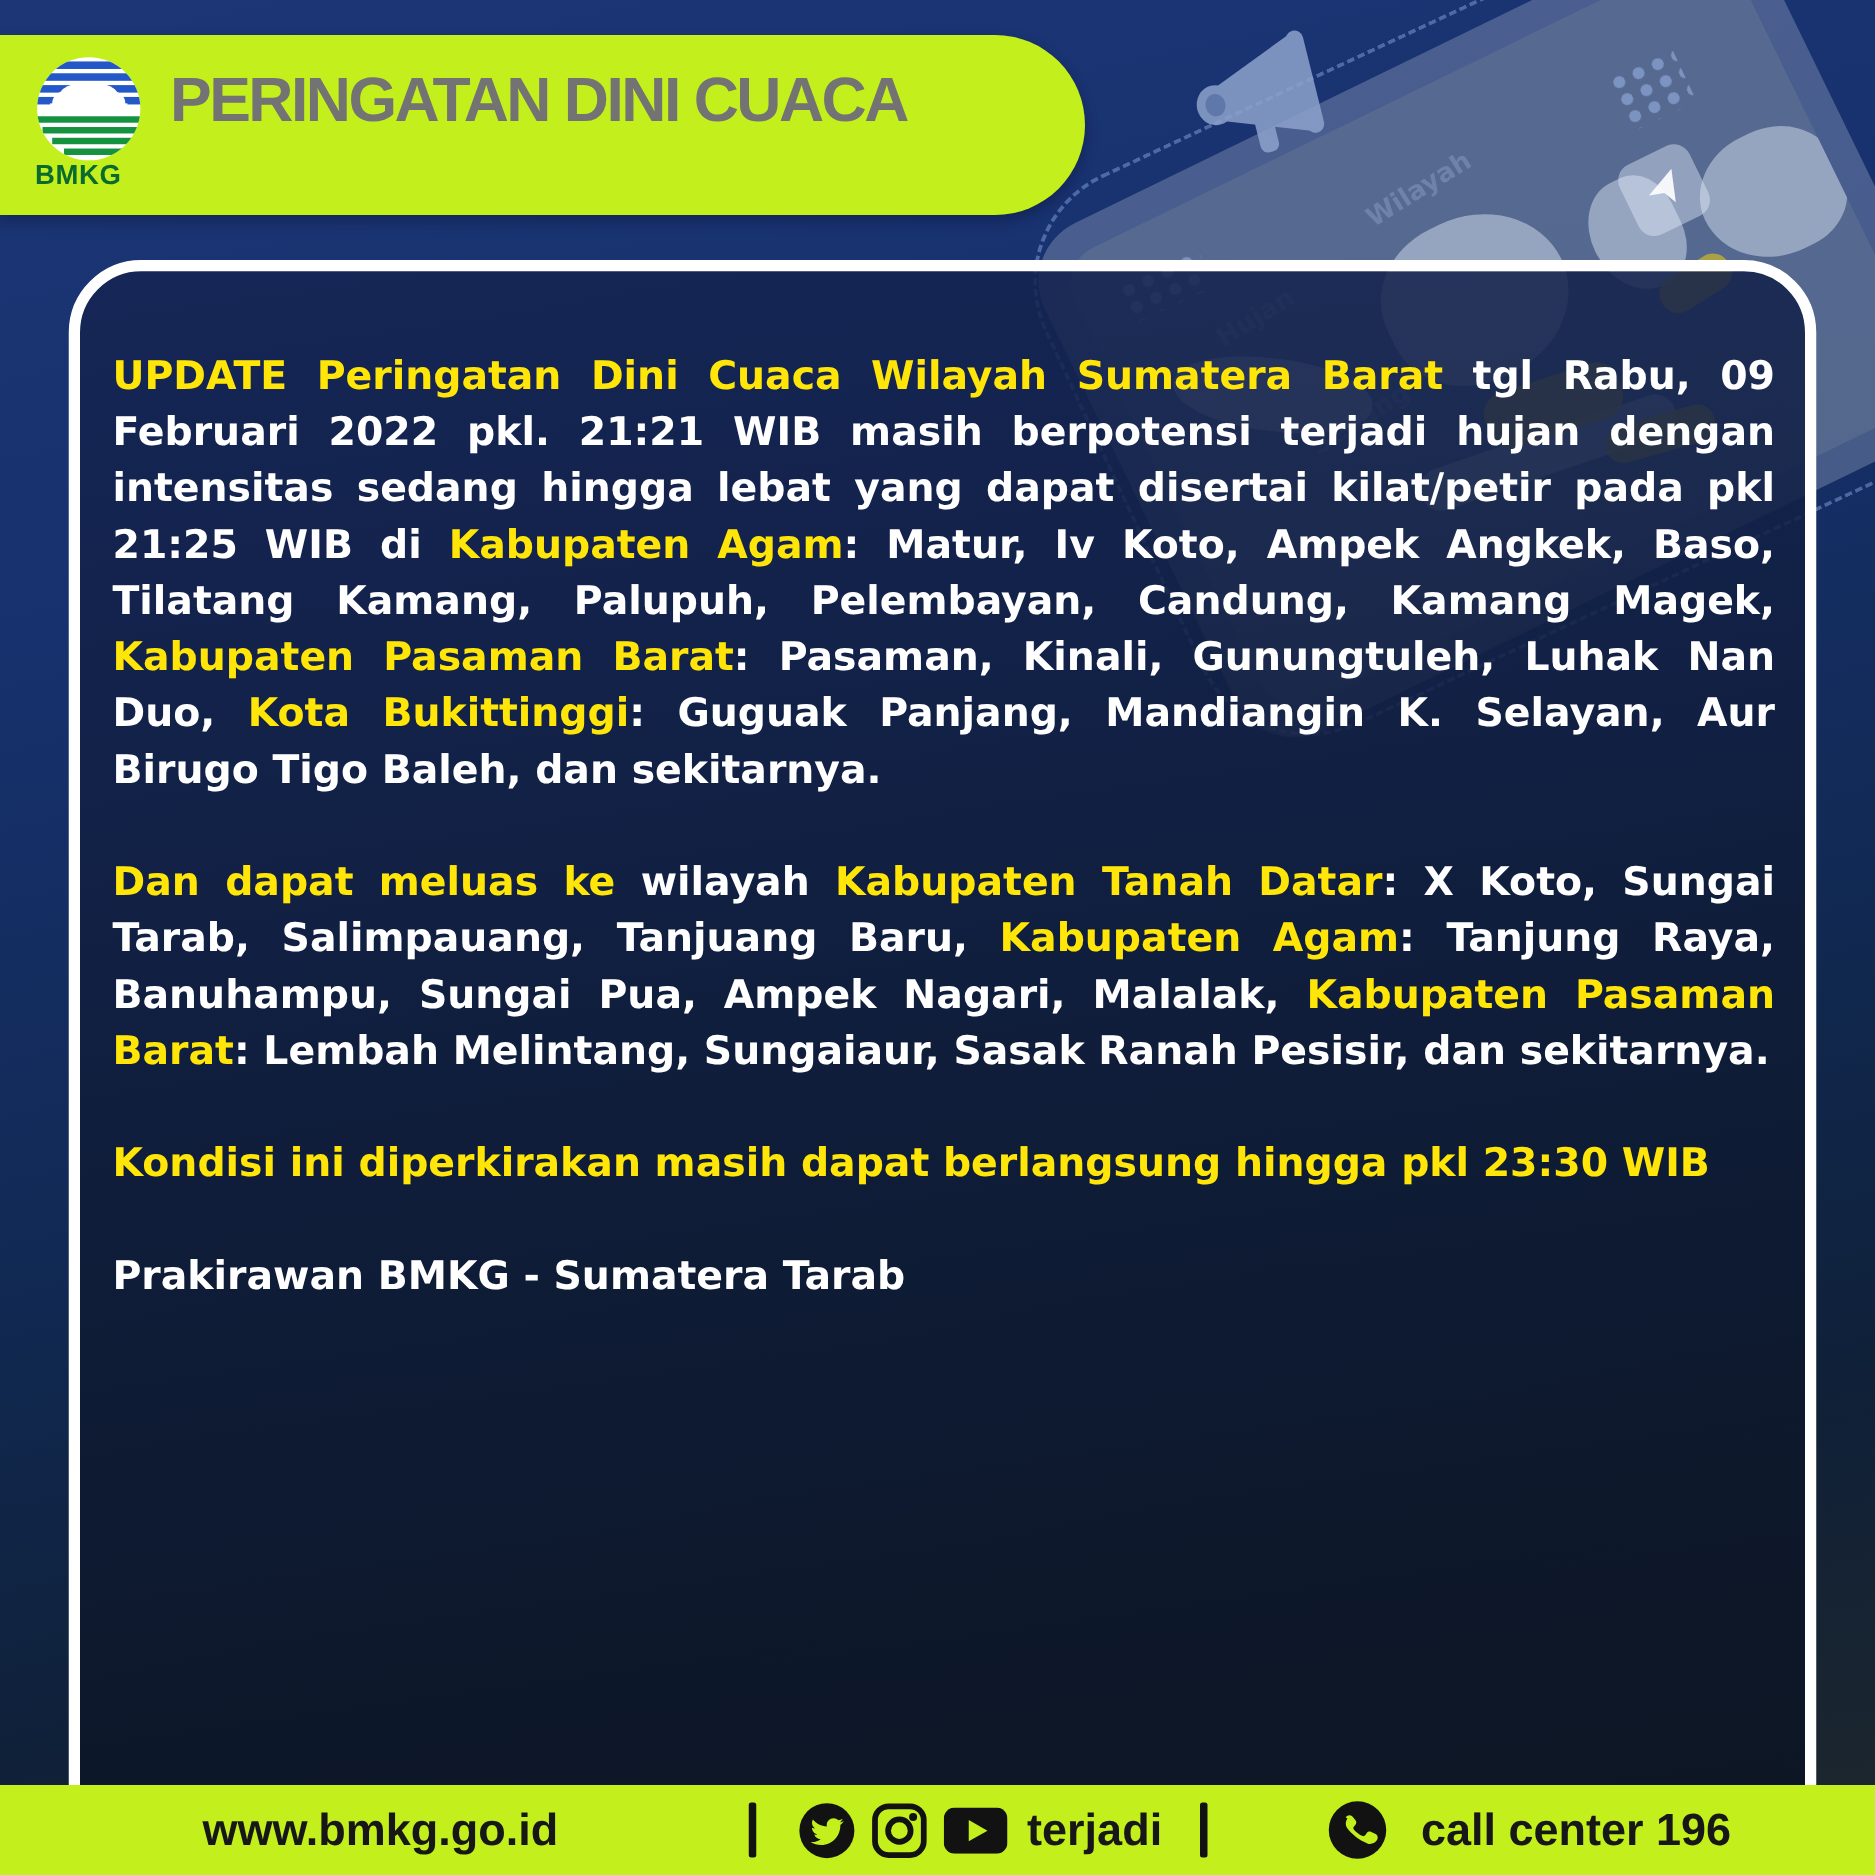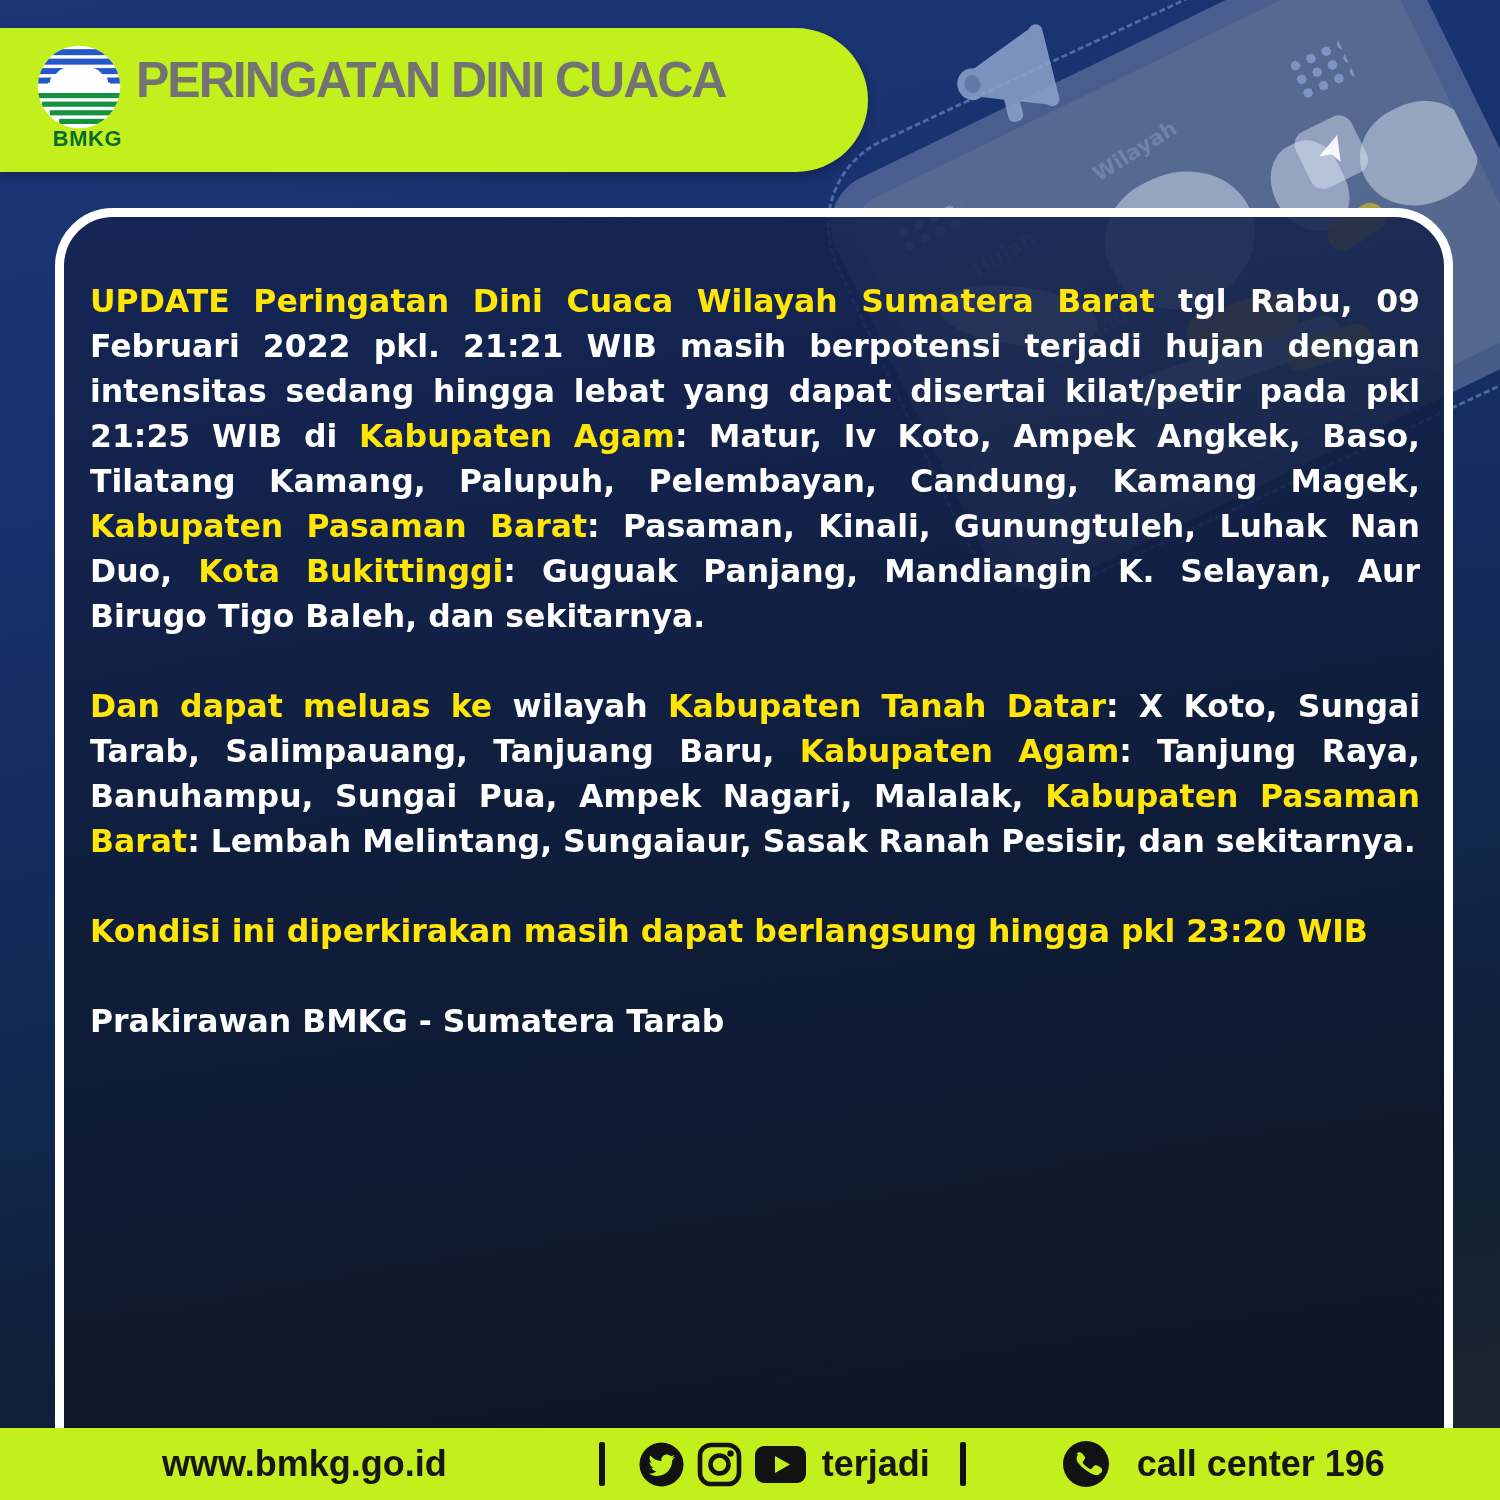--- a/index.html
+++ b/index.html
@@ -28,21 +28,21 @@
   .wm-label{position:absolute;color:rgba(205,220,245,.22);font:700 21px "DejaVu Sans",sans-serif;transform:rotate(-6deg);}
   .wm1{left:90px;top:95px;}  .wm2{left:120px;top:205px;} .wm3{left:240px;top:60px;}
   .dots{position:absolute;background-image:radial-gradient(circle,rgba(150,176,226,.6) 4.5px,transparent 5px);
     background-size:17px 15px;transform:rotate(-25deg);}
   .dots1{left:1292px;top:48px;width:58px;height:48px;}
   .dots2{left:896px;top:212px;width:72px;height:34px;}
   .megaphone{position:absolute;left:940px;top:22px;transform:rotate(-14deg);opacity:.85;}
   
   .banner{position:absolute;left:0;top:28px;width:868px;height:144px;z-index:3;background:#c3f01d;
     border-radius:0 72px 72px 0;box-shadow:0 5px 10px rgba(5,15,40,.35);}
-  .logo{position:absolute;left:28px;top:16px;width:94px;text-align:right;}
+  .logo{position:absolute;left:28px;top:16px;width:94px;text-align:left;}
   .logo-label{display:block;margin-top:-8px;color:#0b6b2f;font:700 22px "Liberation Sans",sans-serif;letter-spacing:.5px;}
   .titles{position:absolute;left:104px;top:24px;color:#737373;
     font:700 50px/57px "Liberation Sans",sans-serif;letter-spacing:-2px;white-space:nowrap;}
   .titles .t1{margin-left:32px;}
   
   .panel{position:absolute;left:55px;top:208px;width:1398px;height:1428px;z-index:2;box-sizing:border-box;
     border:9px solid #ffffff;border-radius:58px;padding:62px 24px 40px 26px;
     background:linear-gradient(172deg,rgba(21,36,82,.86) 0%,rgba(14,26,50,.88) 55%,rgba(11,18,29,.9) 100%);}
   .para{margin:0 0 45px 0;color:#ffffff;text-align:justify;
     font:700 31.5px/45px "DejaVu Sans",sans-serif;}
@@ -133,21 +133,21 @@
       <span class="logo-label">BMKG</span>
     </div>
     <div class="titles">
       <div class="t1">PERINGATAN DINI CUACA</div>
     </div>
   </header>
 
   <main class="panel">
     <p class="para"><span class="seg-yellow">UPDATE Peringatan Dini Cuaca Wilayah Sumatera Barat</span><span class="seg-white"> tgl Rabu, 09 Februari 2022 pkl. 21:21 WIB masih berpotensi terjadi hujan dengan intensitas sedang hingga lebat yang dapat disertai kilat/petir pada pkl 21:25 WIB di </span><span class="seg-yellow">Kabupaten Agam</span><span class="seg-white">: Matur, Iv Koto, Ampek Angkek, Baso, Tilatang Kamang, Palupuh, Pelembayan, Candung, Kamang Magek, </span><span class="seg-yellow">Kabupaten Pasaman Barat</span><span class="seg-white">: Pasaman, Kinali, Gunungtuleh, Luhak Nan Duo, </span><span class="seg-yellow">Kota Bukittinggi</span><span class="seg-white">: Guguak Panjang, Mandiangin K. Selayan, Aur Birugo Tigo Baleh, dan sekitarnya.</span></p>
     <p class="para"><span class="seg-yellow">Dan dapat meluas ke</span><span class="seg-white"> wilayah </span><span class="seg-yellow">Kabupaten Tanah Datar</span><span class="seg-white">: X Koto, Sungai Tarab, Salimpauang, Tanjuang Baru, </span><span class="seg-yellow">Kabupaten Agam</span><span class="seg-white">: Tanjung Raya, Banuhampu, Sungai Pua, Ampek Nagari, Malalak, </span><span class="seg-yellow">Kabupaten Pasaman Barat</span><span class="seg-white">: Lembah Melintang, Sungaiaur, Sasak Ranah Pesisir, dan sekitarnya.</span></p>
-    <p class="para all-yellow">Kondisi ini diperkirakan masih dapat berlangsung hingga pkl 23:20 WIB</p>
+    <p class="para all-yellow">Kondisi ini diperkirakan masih dapat berlangsung hingga pkl 23:30 WIB</p>
     <p class="para">Prakirawan BMKG - Sumatera Tarab</p>
   </main>
 
   <footer class="footer">
     <span class="f-website">www.bmkg.go.id</span>
     <span class="f-divider fd1"></span>
     <span class="f-social">
       <svg width="45" height="45" viewBox="0 0 45 45">
         <circle cx="22.5" cy="22.5" r="22" fill="#121212"></circle>
         <path transform="translate(9.5,10) scale(1.1)" fill="#c3f01d" d="M23.9 4.6c-.9.4-1.8.7-2.8.8 1-.6 1.8-1.6 2.2-2.7-1 .6-2 1-3.1 1.2-.9-1-2.2-1.6-3.6-1.6-2.7 0-4.9 2.2-4.9 4.9 0 .4 0 .8.1 1.1-4.1-.2-7.7-2.2-10.1-5.1-.4.7-.7 1.6-.7 2.5 0 1.7.9 3.2 2.2 4.1-.8 0-1.6-.2-2.2-.6v.1c0 2.4 1.7 4.4 3.9 4.8-.4.1-.8.2-1.3.2-.3 0-.6 0-.9-.1.6 2 2.4 3.4 4.6 3.4-1.7 1.3-3.8 2.1-6.1 2.1-.4 0-.8 0-1.2-.1 2.2 1.4 4.8 2.2 7.6 2.2 9.1 0 14-7.5 14-14v-.6c1-.7 1.8-1.6 2.5-2.6z"></path>

